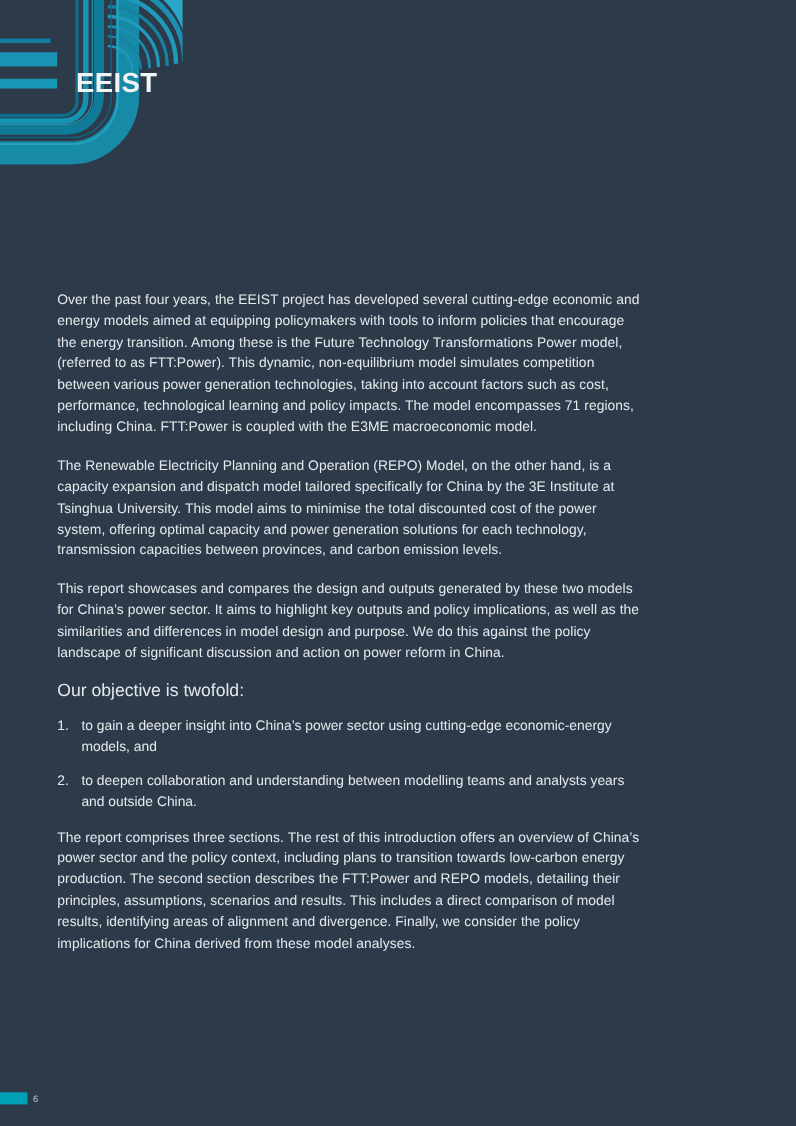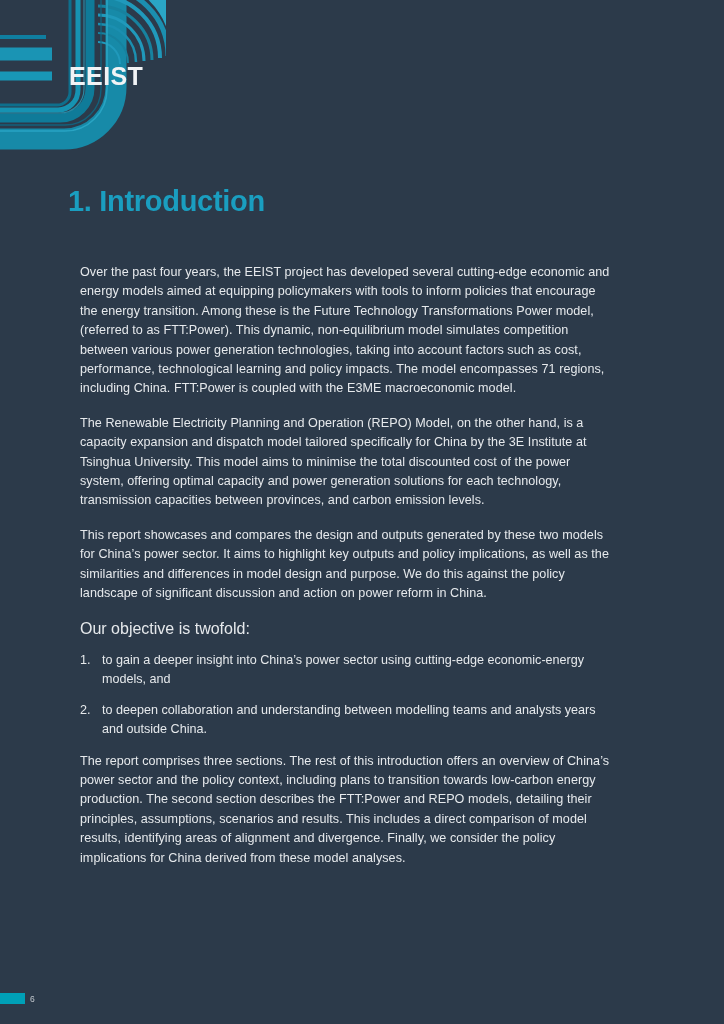--- a/index.html
+++ b/index.html
@@ -58,21 +58,21 @@
     font-size: 29px;
     font-weight: bold;
     letter-spacing: -0.3px;
     color: #1a9ec0;
     line-height: 1.15;
   }
 
   
   .content {
     position: absolute;
-    left: 80px;
+    left: 52px;
     top: 263px;
     width: 532px;
   }
   .para {
     font-size: 12.6px;
     line-height: 19.4px;
     color: #e6e9ec;
     margin: 0 0 15px 0;
     letter-spacing: 0.05px;
   }
@@ -174,21 +174,20 @@
           <path d="M141 -30 L141 97 A42 42 0 0 1 99 139 L20 139" stroke="#2ba8c8" stroke-width="1.6" opacity="0.85"></path>
           <path d="M135 -30 L135 97 A36 36 0 0 1 99 133 L20 133" stroke="#0d6c88" stroke-width="1.4" opacity="0.8"></path>
           <path d="M118 -30 L118 97 A24 24 0 0 1 94 121 L20 121" stroke="#2ba8c8" stroke-width="1.2" opacity="0.7"></path>
         </g>
       </svg>
     </span>
 
     <div class="brand-wordmark">EEIST</div>
   </div>
 
-  <h1 class="section-heading">1. Introduction</h1>
 
   <div class="content">
 
     <p class="para">Over the past four years, the EEIST project has developed several cutting-edge economic and energy models aimed at equipping policymakers with tools to inform policies that encourage the energy transition. Among these is the Future Technology Transformations Power model, (referred to as FTT:Power). This dynamic, non-equilibrium model simulates competition between various power generation technologies, taking into account factors such as cost, performance, technological learning and policy impacts. The model encompasses 71 regions, including China. FTT:Power is coupled with the E3ME macroeconomic model.</p>
 
     <p class="para">The Renewable Electricity Planning and Operation (REPO) Model, on the other hand, is a capacity expansion and dispatch model tailored specifically for China by the 3E Institute at Tsinghua University. This model aims to minimise the total discounted cost of the power system, offering optimal capacity and power generation solutions for each technology, transmission capacities between provinces, and carbon emission levels.</p>
 
     <p class="para">This report showcases and compares the design and outputs generated by these two models for China’s power sector. It aims to highlight key outputs and policy implications, as well as the similarities and differences in model design and purpose. We do this against the policy landscape of significant discussion and action on power reform in China.</p>
 
     <p class="lead-in">Our objective is twofold:</p>

